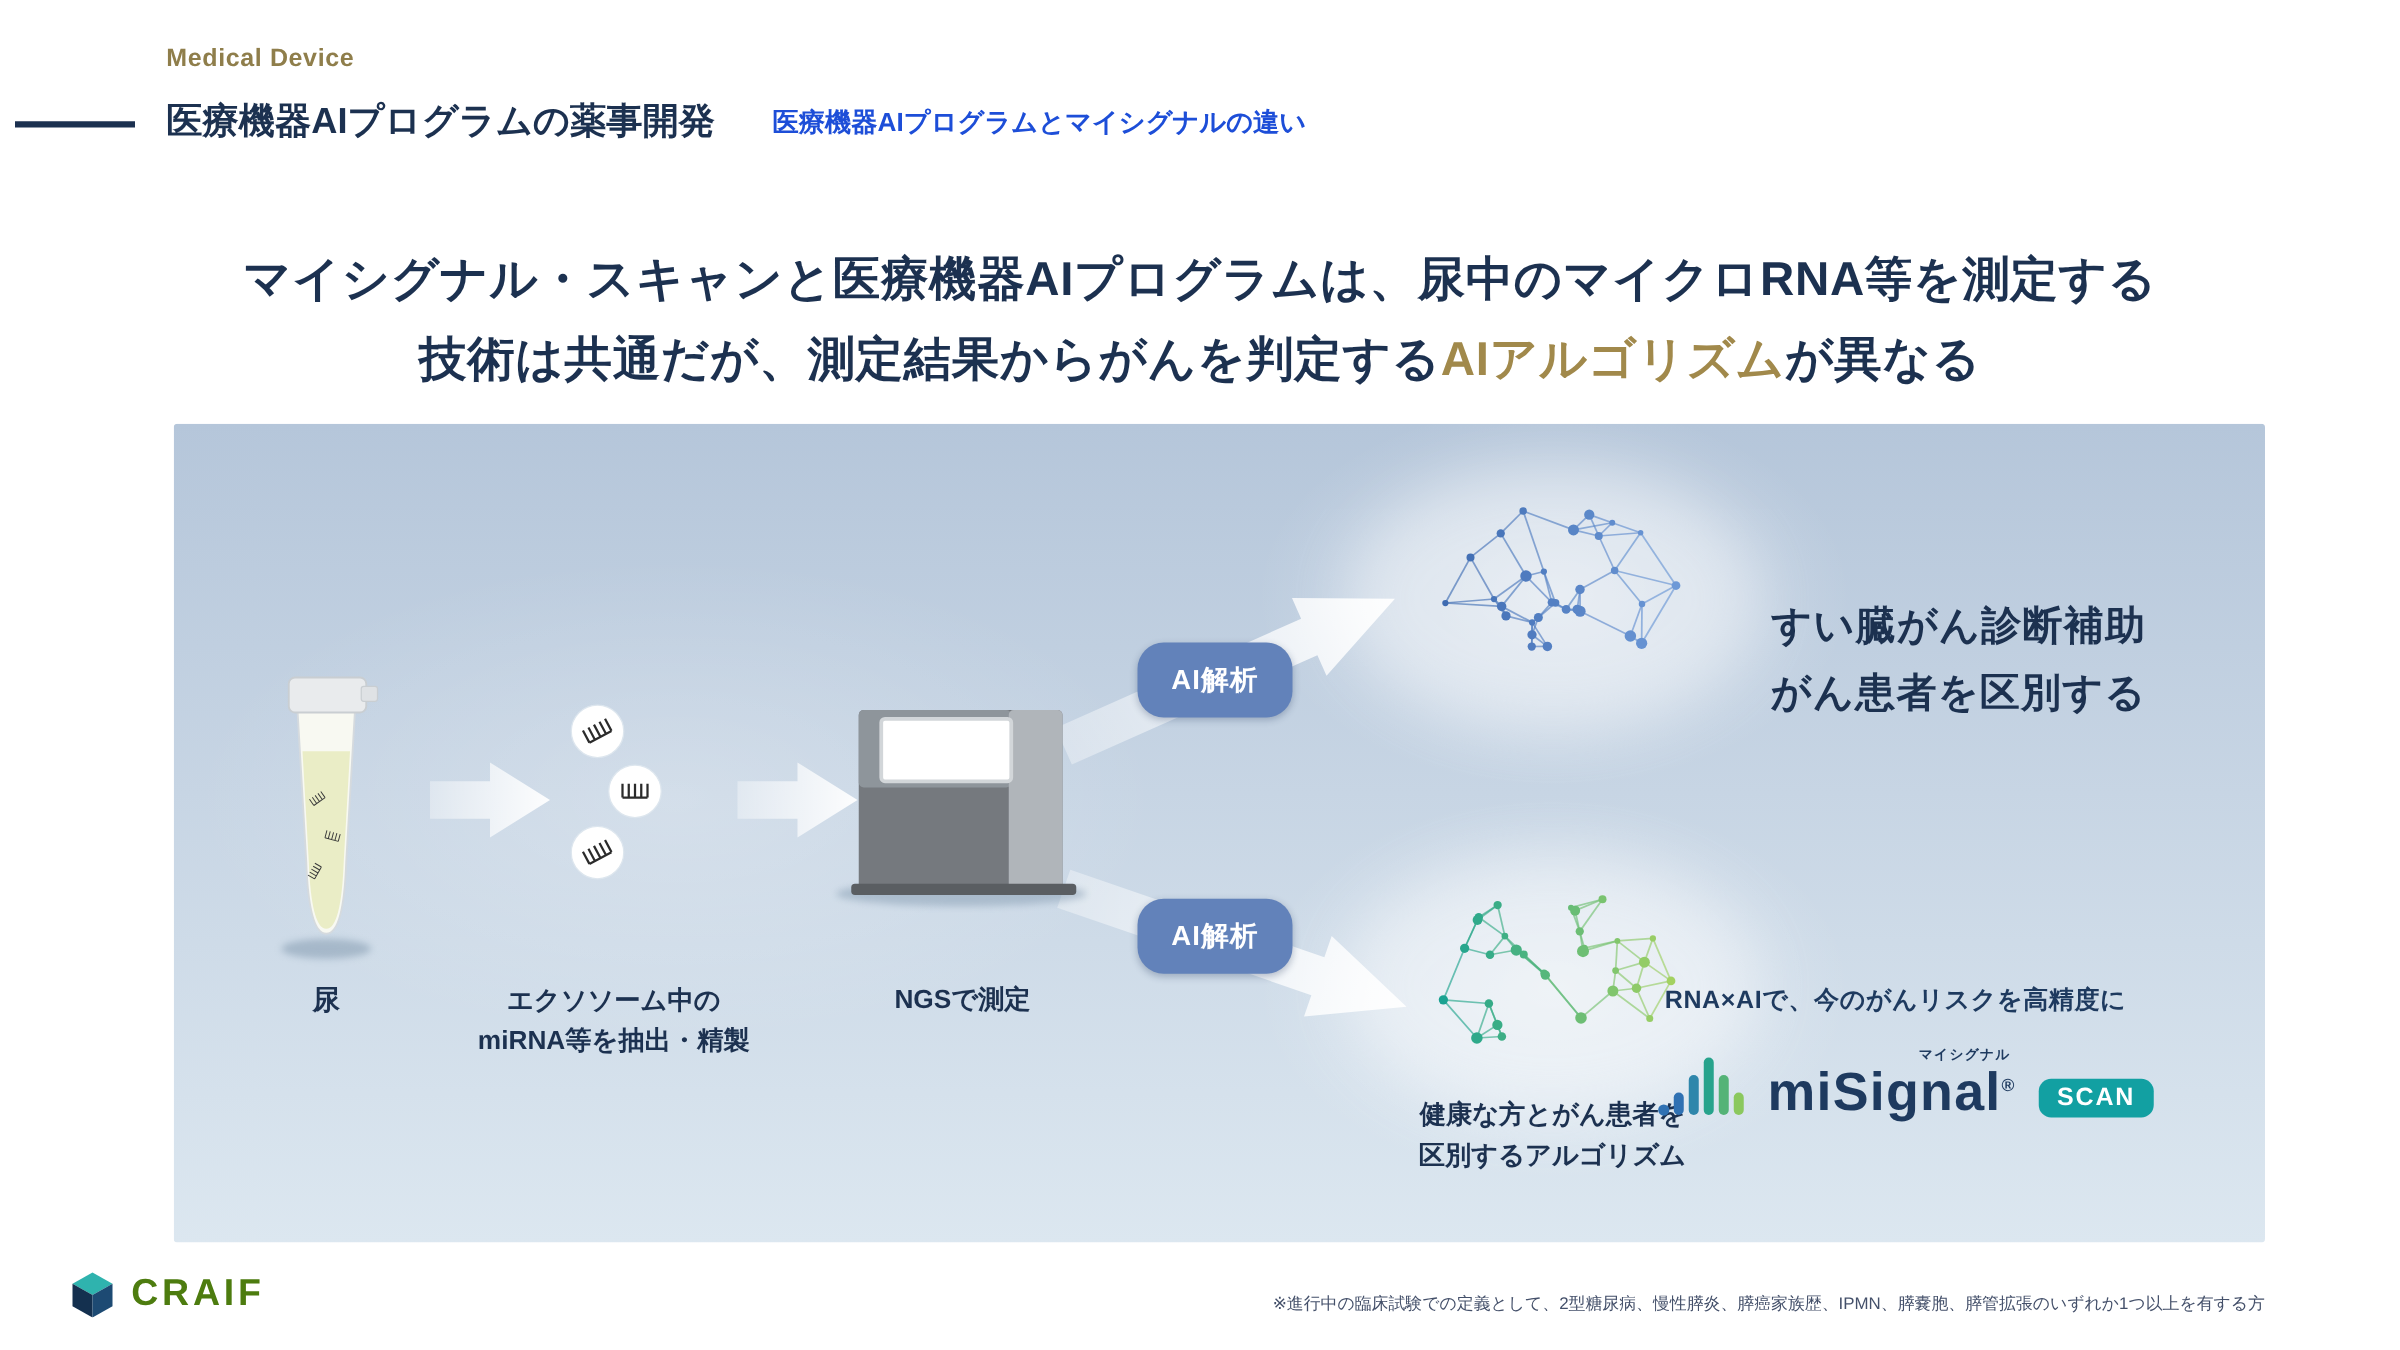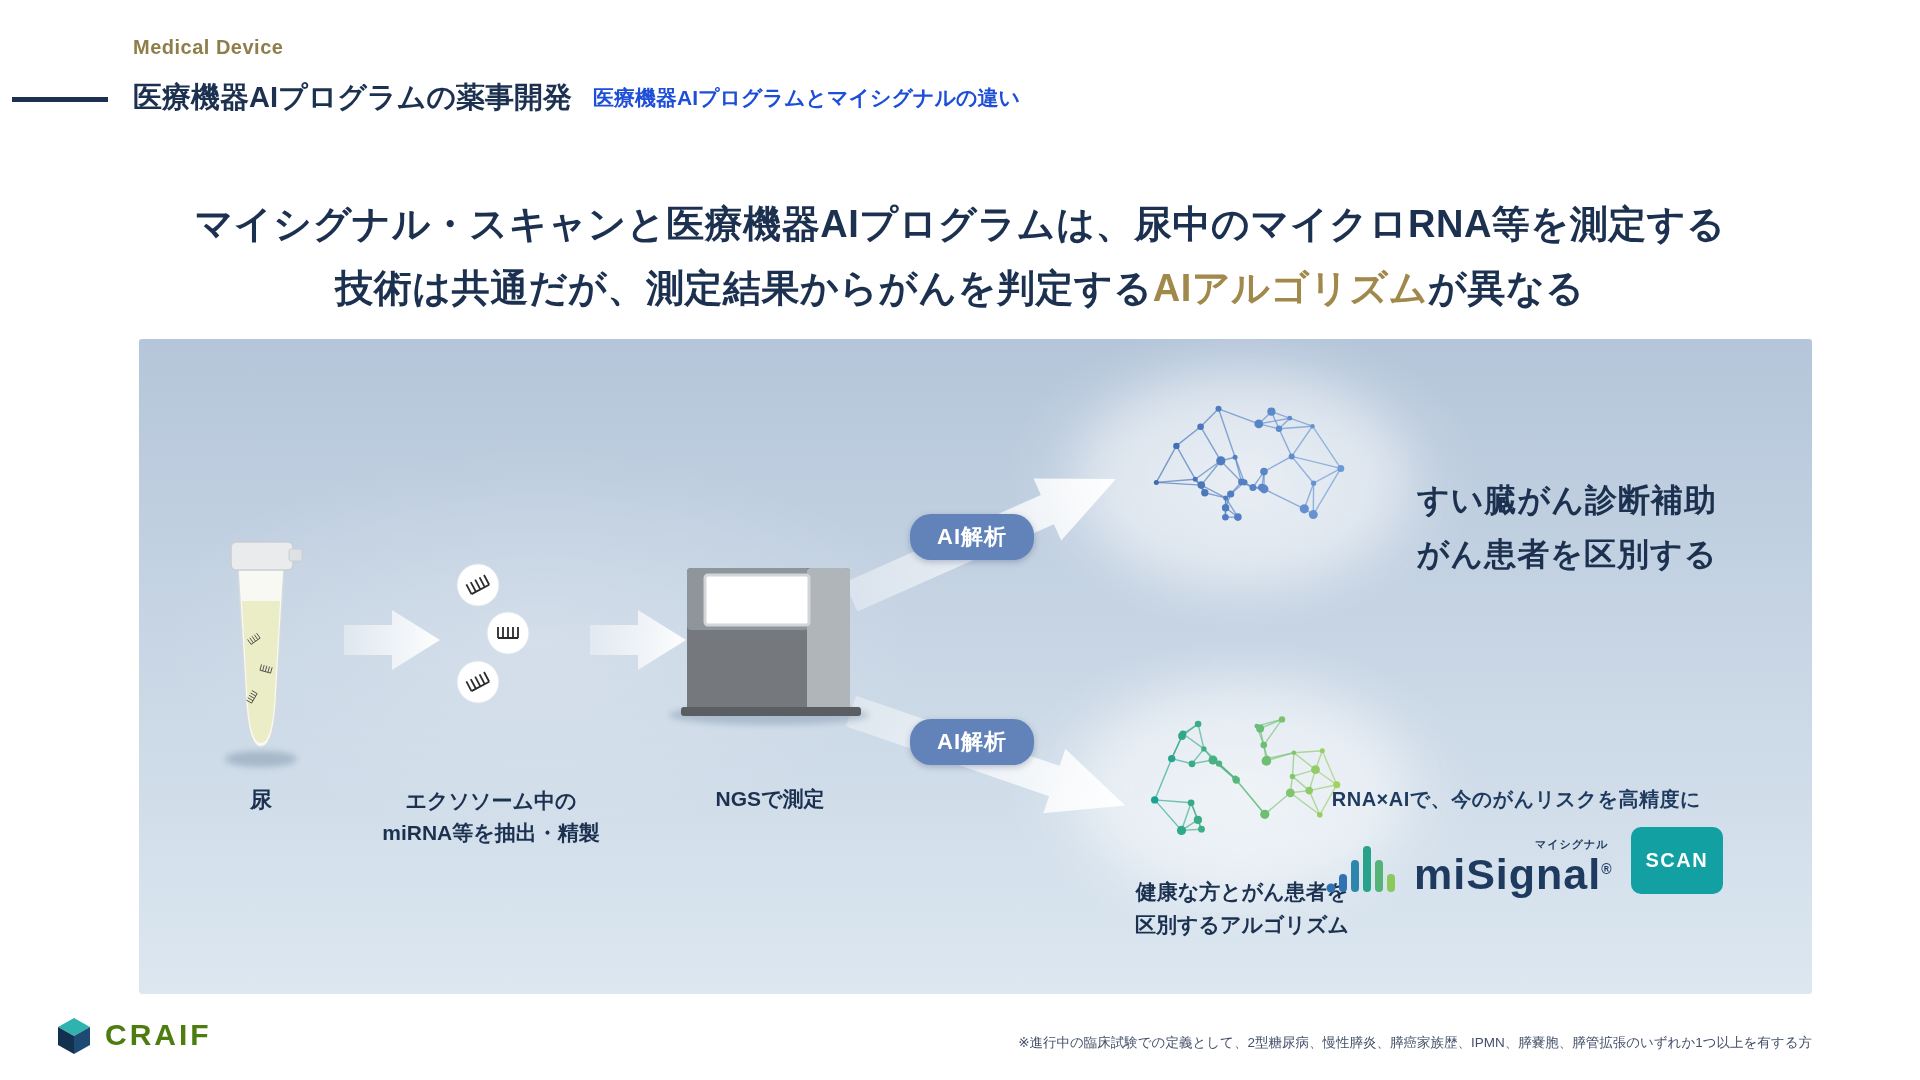--- a/index.html
+++ b/index.html
@@ -3,39 +3,39 @@
 <meta charset="utf-8">
 <style>
   html,body{margin:0;padding:0;background:#ffffff;}
   .slide{
     position:relative;width:1920px;height:1080px;background:#ffffff;overflow:hidden;
     font-family:"Liberation Sans","DejaVu Sans",sans-serif;color:#1c3150;
   }
   
   .top-rule{position:absolute;left:12px;top:97px;width:96px;height:5px;background:#1c3150;}
   .eyebrow{position:absolute;left:133px;top:36px;font-size:20px;font-weight:700;color:#8f7e4b;letter-spacing:.5px;}
-  .header-row{position:absolute;left:133px;top:80px;display:flex;align-items:flex-end;gap:21px;white-space:nowrap;}
+  .header-row{position:absolute;left:133px;top:80px;display:flex;align-items:flex-end;gap:46px;white-space:nowrap;}
   .title{margin:0;font-size:29px;font-weight:800;color:#1c3150;line-height:1.2;}
   .subtitle{font-size:21px;font-weight:800;color:#1d4ed8;padding-bottom:3px;}
   
   .headline{position:absolute;left:0;right:0;top:192px;text-align:center;font-size:38px;font-weight:800;color:#1c3150;line-height:64px;letter-spacing:.5px;}
   .headline .gold{color:#a1894b;}
   
   .panel{
     position:absolute;left:139px;top:339px;width:1673px;height:655px;border-radius:3px;overflow:hidden;
     background:
       radial-gradient(ellipse 340px 220px at 66% 21%, rgba(255,255,255,.45), rgba(255,255,255,0) 70%),
       radial-gradient(ellipse 340px 220px at 66% 69%, rgba(255,255,255,.45), rgba(255,255,255,0) 70%),
       radial-gradient(ellipse 520px 260px at 24% 46%, rgba(255,255,255,.22), rgba(255,255,255,0) 75%),
       linear-gradient(180deg,#b5c6da 0%,#c7d5e4 45%,#dce7f0 100%);
   }
   .panel svg.art{position:absolute;left:0;top:0;width:1673px;height:655px;}
   
   .badge{
-    position:absolute;width:124px;height:46px;border-radius:21px;background:#6282ba;color:#ffffff;
+    position:absolute;width:124px;height:60px;border-radius:21px;background:#6282ba;color:#ffffff;
     font-size:22px;font-weight:700;display:flex;align-items:center;justify-content:center;
     box-shadow:0 2px 6px rgba(30,50,90,.28);letter-spacing:1px;
   }
   .badge-top{left:771px;top:175px;}
   .badge-bottom{left:771px;top:380px;}
   
   .lbl{position:absolute;transform:translateX(-50%);text-align:center;color:#1c3150;font-weight:800;white-space:nowrap;}
   .lbl-urine{left:122px;top:446px;font-size:22px;}
   .lbl-exo{left:352px;top:446px;font-size:21px;line-height:32px;text-align:center;}
   .lbl-ngs{left:631px;top:446px;font-size:21px;}
@@ -43,21 +43,21 @@
   .cap-bottom{left:1103px;top:536px;font-size:21px;line-height:33px;}
   .result-top{left:1428px;top:134px;font-size:32px;line-height:54px;letter-spacing:1px;}
   
   .misignal{position:absolute;left:1187px;top:447px;width:470px;}
   .mis-tagline{text-align:right;padding-right:95px;font-size:20px;font-weight:700;color:#1e3a5f;letter-spacing:.5px;}
   .brand-row{display:flex;align-items:flex-end;gap:10px;margin-top:5px;}
   .bars{width:78px;height:52px;flex:0 0 auto;}
   .wordmark{position:relative;font-size:43px;font-weight:800;color:#1e3a5f;line-height:1;letter-spacing:1px;padding-top:12px;margin-top:23px;}
   .wordmark .ruby{position:absolute;top:-2px;right:4px;font-size:11px;font-weight:700;letter-spacing:1px;}
   .wordmark .reg{font-size:14px;font-weight:700;vertical-align:super;}
-  .scan{background:#12a0a2;color:#fff;font-weight:800;font-size:20px;padding:22px 15px;border-radius:10px;margin-left:8px;letter-spacing:1.5px;margin-bottom:2px;}
+  .scan{background:#12a0a2;color:#fff;font-weight:800;font-size:20px;padding:4px 15px;border-radius:10px;margin-left:8px;letter-spacing:1.5px;margin-bottom:2px;}
   
   .craif{position:absolute;left:55px;top:1016px;display:flex;align-items:center;gap:12px;}
   .craif-text{font-size:30px;font-weight:800;color:#4d7c0f;letter-spacing:3px;}
   .footnote{position:absolute;right:108px;top:1034px;font-size:13.5px;color:#44506a;}
 </style>
 </head>
 <body>
 
 <div class="slide">
 

